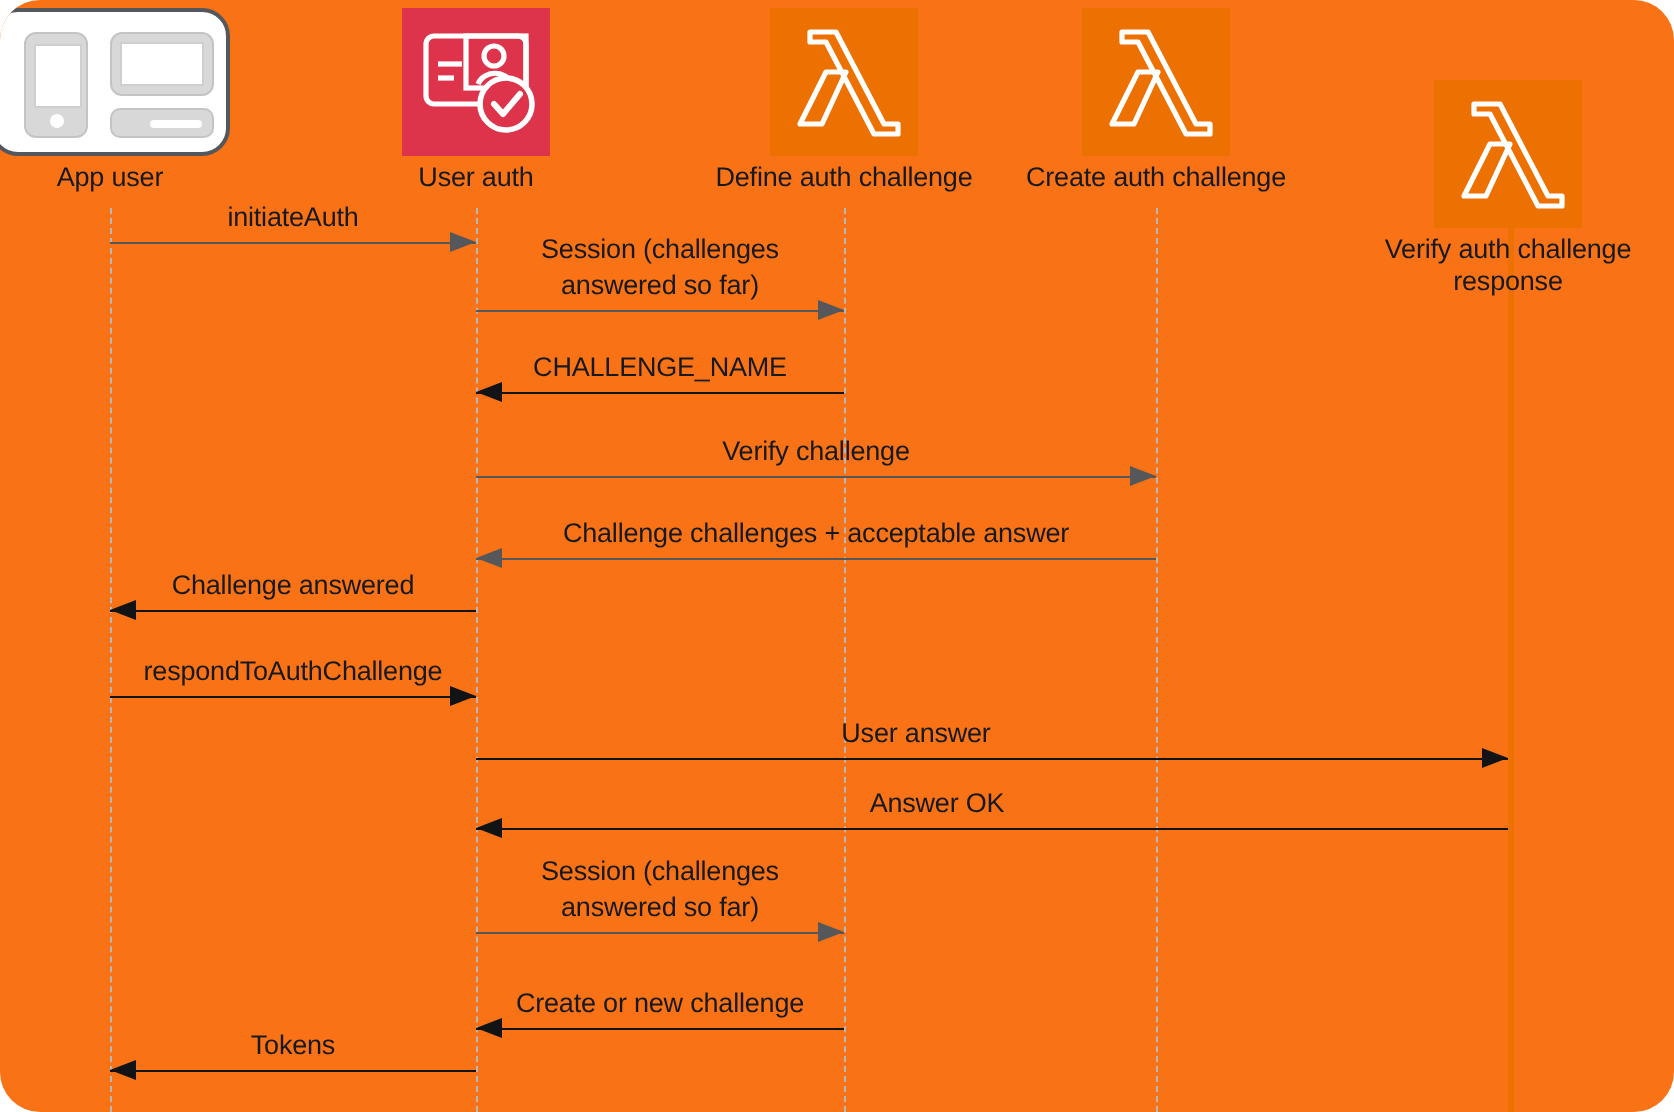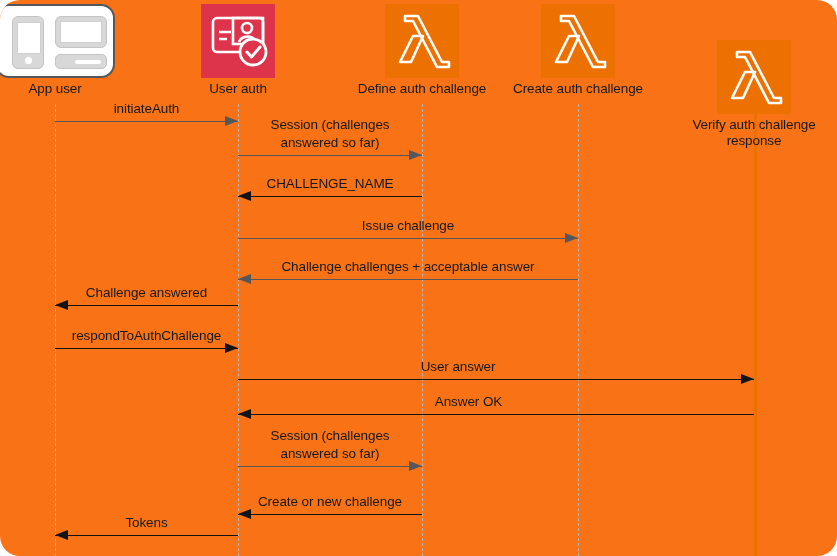--- a/index.html
+++ b/index.html
@@ -262,21 +262,21 @@
 answered so far)</div>
       </div>
       <div class="message" style="left: 238px; top: 196px; width: 184px;">
         <div class="msg-line dark" style="width:184px"></div>
         <div class="arrowhead left dark" style="left:0px"></div>
         <div class="msg-label" style="left:0px;width:184px;top:-21px">CHALLENGE_NAME</div>
       </div>
       <div class="message" style="left: 238px; top: 238px; width: 340px;">
         <div class="msg-line" style="width:340px"></div>
         <div class="arrowhead right" style="left:327px"></div>
-        <div class="msg-label" style="left:0px;width:340px;top:-21px">Issue challenge</div>
+        <div class="msg-label" style="left:0px;width:340px;top:-21px">Verify challenge</div>
       </div>
       <div class="message" style="left: 238px; top: 279px; width: 340px;">
         <div class="msg-line" style="width:340px"></div>
         <div class="arrowhead left" style="left:0px"></div>
         <div class="msg-label" style="left:0px;width:340px;top:-21px">Challenge challenges + acceptable answer</div>
       </div>
       <div class="message" style="left: 55px; top: 305px; width: 183px;">
         <div class="msg-line dark" style="width:183px"></div>
         <div class="arrowhead left dark" style="left:0px"></div>
         <div class="msg-label" style="left:0px;width:183px;top:-21px">Challenge answered</div>

